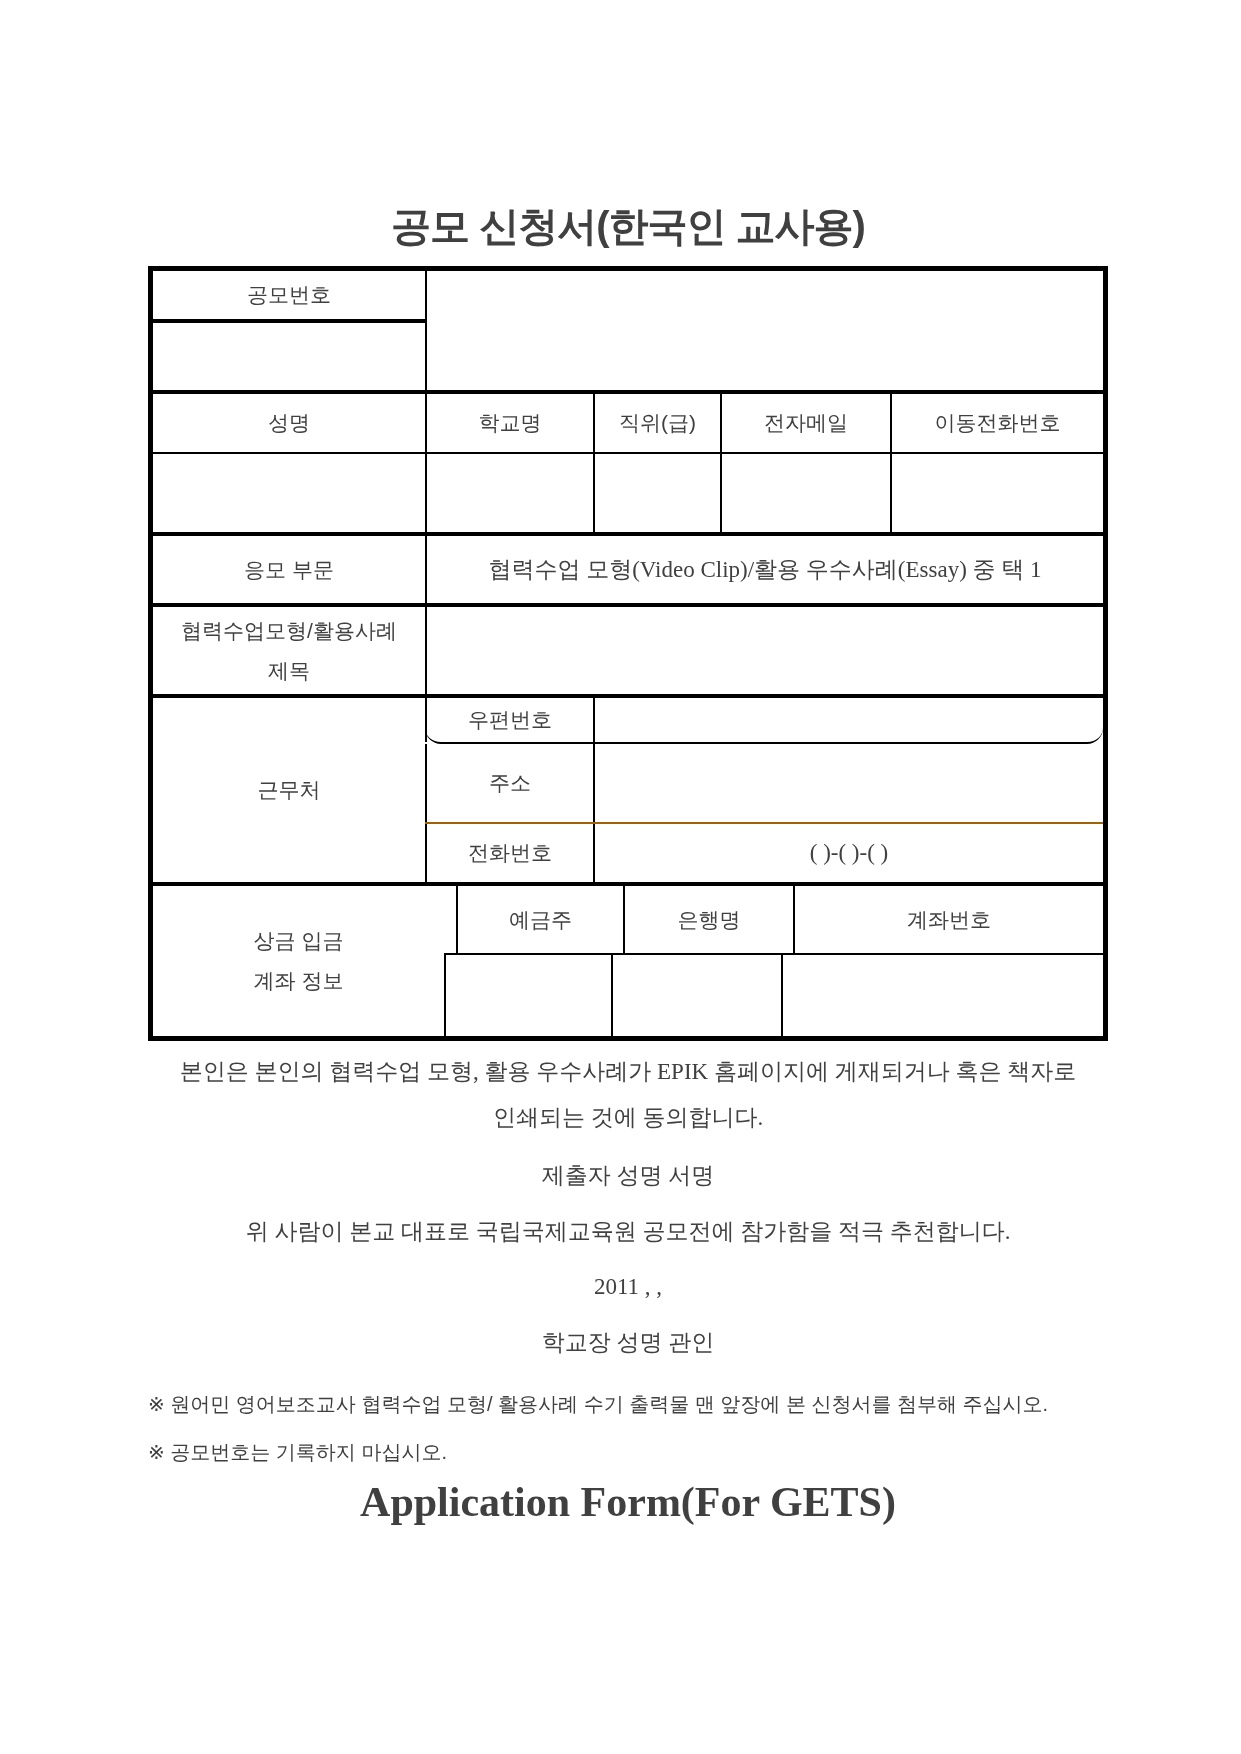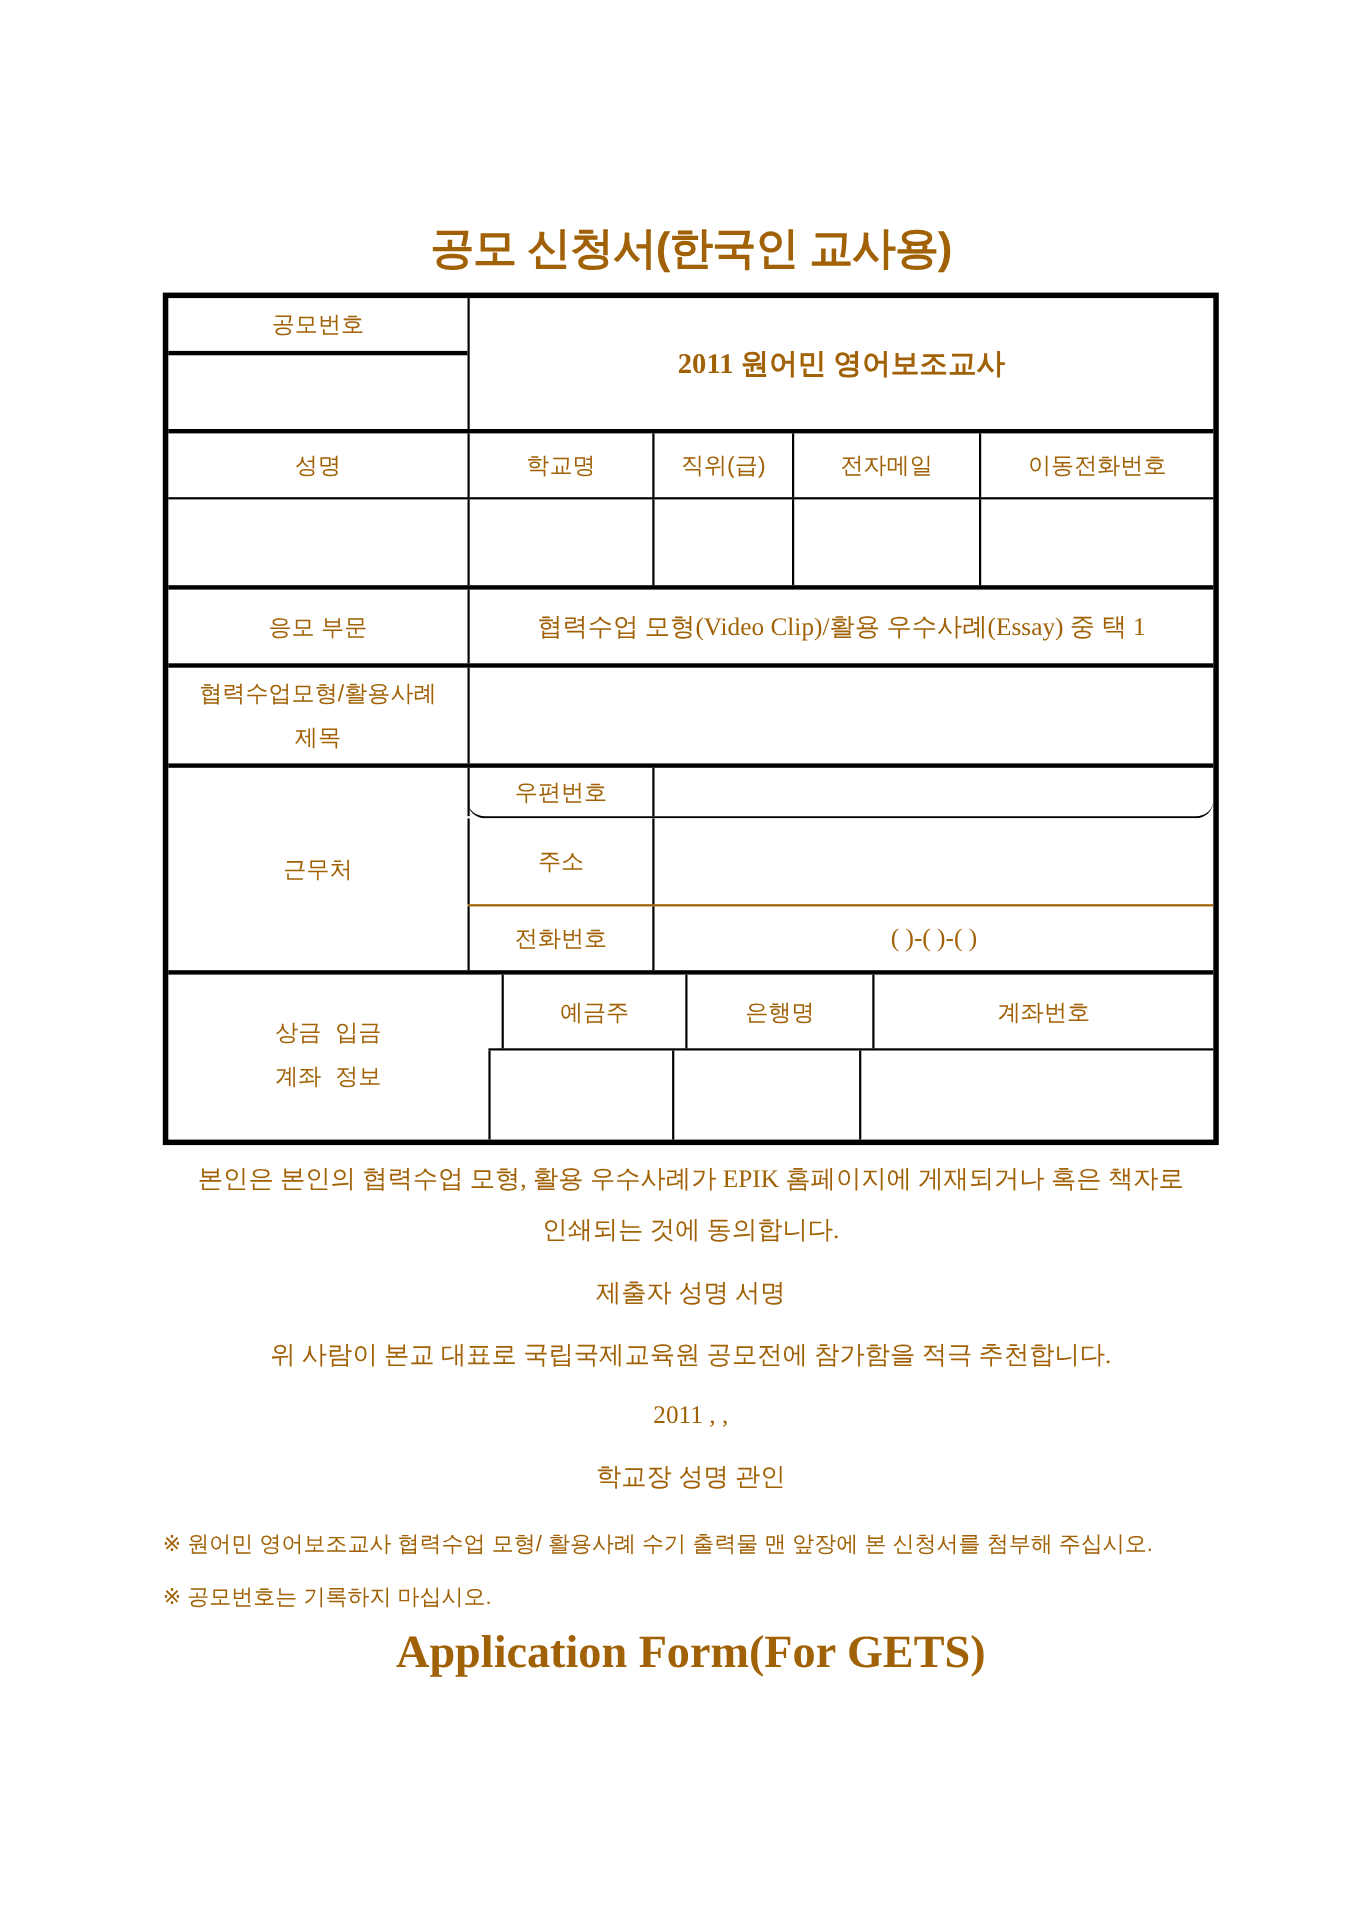--- a/index.html
+++ b/index.html
@@ -1,21 +1,21 @@
 <!DOCTYPE html>
 <html><head>
 <meta charset="utf-8">
 <style>
   html,body{margin:0;padding:0;background:#fff;}
   .page{
     position:relative;
     width:1241px;height:1754px;
     background:#ffffff;
     font-family:"Liberation Sans","DejaVu Sans",sans-serif;
-    color:#a16207;
+    color:#404040;
     overflow:hidden;
   }
   .doc{width:960px;margin-left:148px;padding-top:200px;}
   .main-title{
     font-size:40px;font-weight:bold;line-height:52px;
     text-align:center;letter-spacing:-1px;
     font-family:"Liberation Sans","DejaVu Sans",sans-serif;
   }
   
   .tbl{
@@ -62,21 +62,21 @@
   .work-left{width:272px;}
   .work-right{flex:1;display:flex;flex-direction:column;}
   .sub{display:flex;align-items:stretch;}
   .subPostal{height:46px;border-bottom:2px solid #000;border-radius:16px;}
   .subAddr{height:80px;border-bottom:2px solid #a16207;}
   .subPhone{flex:1;}
   .sub-label{width:168px;border-left:2px solid #000;}
   .sub-value{flex:1;border-left:2px solid #000;font-size:23px;font-family:"Liberation Serif","DejaVu Serif",serif;}
   
   .rowBank{height:150px;}
-  .bank-left{width:291px;font-family:Liberation Mono, monospace;}
+  .bank-left{width:291px;}
   .bank-right{flex:1;display:flex;flex-direction:column;}
   .bankHead{height:69px;border-bottom:2px solid #000;padding-left:12px;}
   .bankEmpty{flex:1;}
   .bc1{width:167px;border-left:2px solid #000;}
   .bc2{width:170px;border-left:2px solid #000;}
   .bc3{flex:1;border-left:2px solid #000;}
   
   .stmt{
     font-family:"Liberation Serif","DejaVu Serif",serif;
     font-size:23px;line-height:46px;text-align:center;white-space:nowrap;
@@ -107,21 +107,20 @@
     <div class="main-title">공모 신청서(한국인 교사용)</div>
 
     <div class="tbl">
 
       <div class="trow rowA">
         <div class="rowA-left">
           <div class="top lbl">공모번호</div>
           <div class="bottom"></div>
         </div>
         <div class="rowA-right bL">
-          <div class="form-title-line">2011 원어민 영어보조교사</div>
         </div>
       </div>
 
       <div class="trow rowHead">
         <div class="cell c1 lbl">성명</div>
         <div class="cell c2 bL lbl">학교명</div>
         <div class="cell c3 bL lbl">직위(급)</div>
         <div class="cell c4 bL lbl">전자메일</div>
         <div class="cell c5 bL lbl">이동전화번호</div>
       </div>

